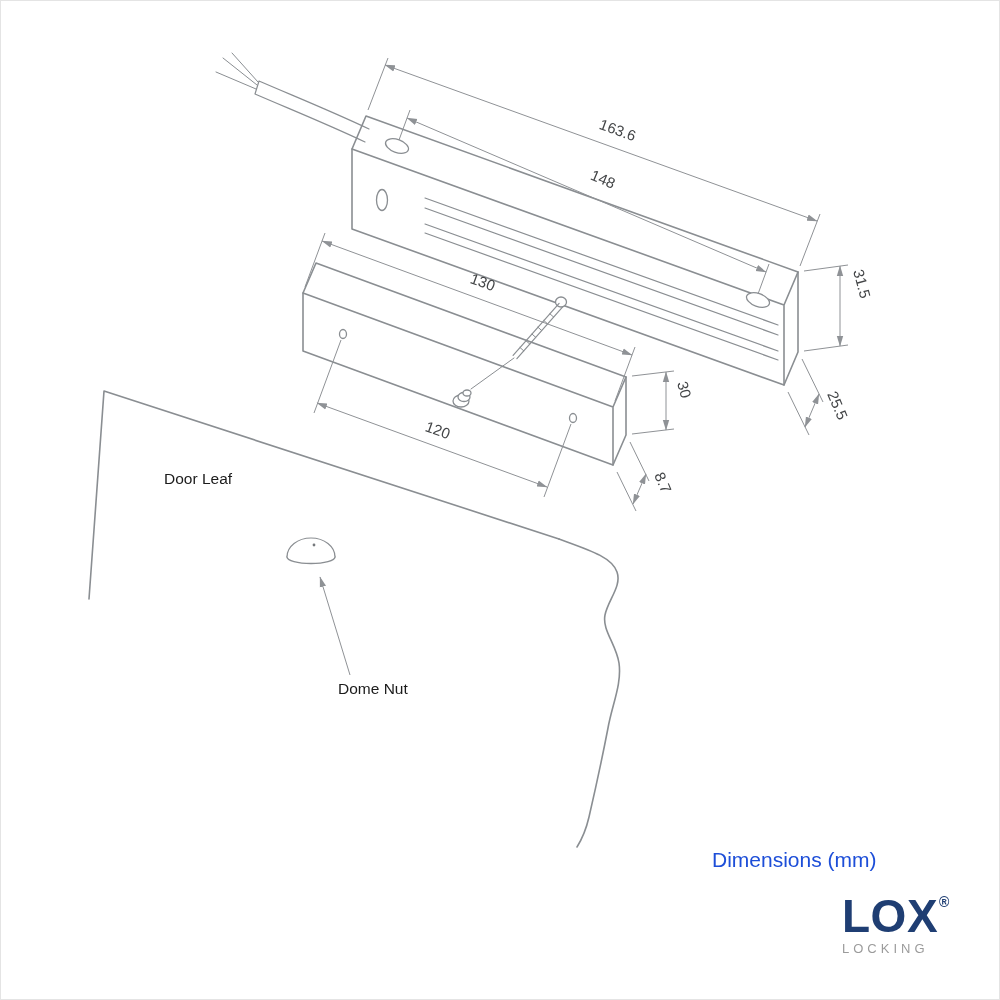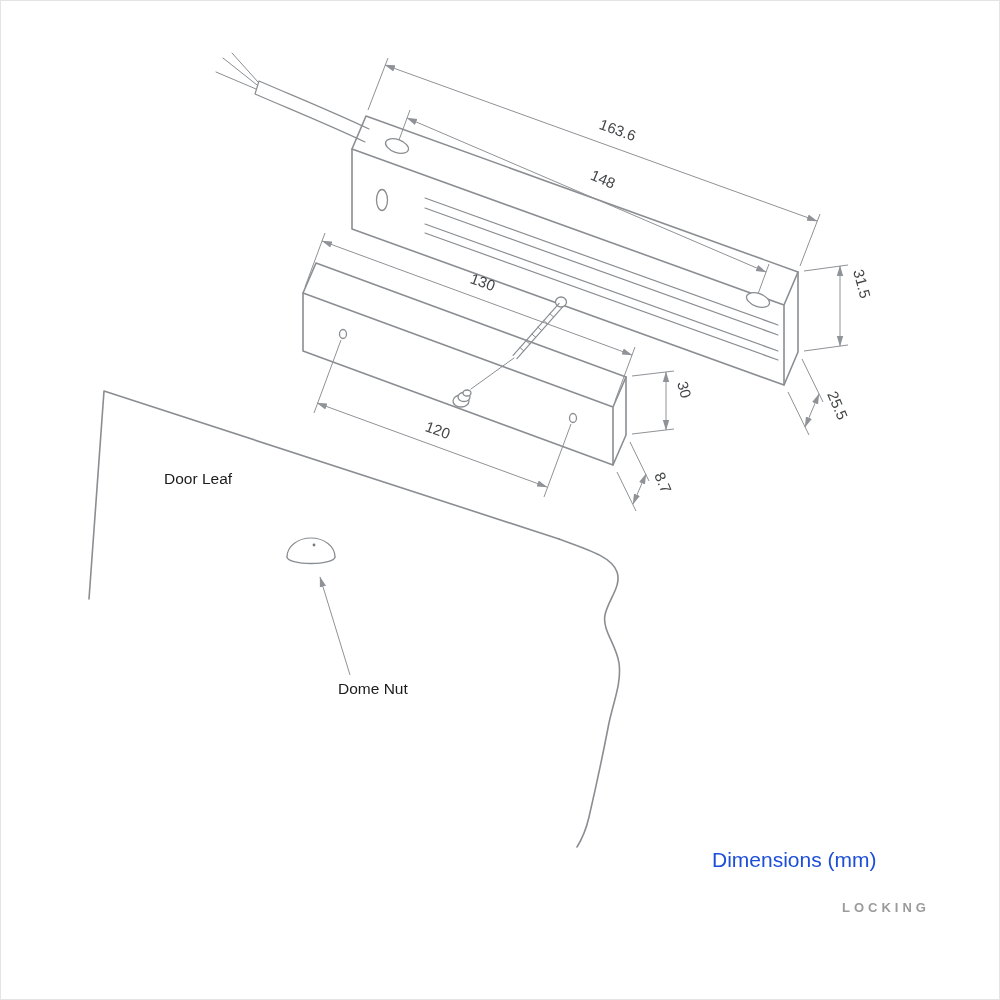--- a/index.html
+++ b/index.html
@@ -13,21 +13,21 @@
   .edge-thin{stroke:#8a8e92;stroke-width:1.2;fill:none;stroke-linecap:round;}
   .wire{stroke:#8a8e92;stroke-width:1;fill:none;stroke-linecap:round;}
   .hole{stroke:#8a8e92;stroke-width:1.3;fill:#ffffff;}
   .dimline{stroke:#8f9296;stroke-width:1;fill:none;}
   .dim-text{font-size:15px;fill:#434547;font-family:"Liberation Sans",sans-serif;}
   .part-label{font-size:15.5px;fill:#1b1b1b;font-family:"Liberation Sans",sans-serif;}
   .dim-note{position:absolute;left:711px;top:847px;font-size:21px;color:#1d4ed8;}
   .logo{position:absolute;left:841px;top:895px;text-align:left;}
   .logo-name{font-size:46px;font-weight:700;color:#1f3e73;line-height:0.9;letter-spacing:0.5px;}
   .logo-reg{font-size:14px;position:relative;top:-25px;margin-left:1px;color:#1f3e73;font-weight:700;}
-  .logo-tagline{font-size:13px;font-weight:700;color:#9b9b9b;letter-spacing:4px;margin-top:4px;}
+  .logo-tagline{font-size:13px;font-weight:400;color:#9b9b9b;letter-spacing:4px;margin-top:4px;}
 </style>
 </head>
 <body>
 
 <div class="canvas">
 
 <svg width="1000" height="1000" viewBox="0 0 1000 1000">
   <defs>
     <marker id="arrow" markerWidth="11" markerHeight="8" refX="10" refY="4" orient="auto-start-reverse" markerUnits="userSpaceOnUse">
       <path d="M0,0.8 L10.5,4 L0,7.2 Z" fill="#8f9296"></path>
@@ -127,16 +127,19 @@
   <g>
     <path class="dimline" d="M629,441 L648,480 M616,471 L635,510"></path>
     <line class="dimline" x1="645" y1="473" x2="632" y2="503" marker-start="url(#arrow)" marker-end="url(#arrow)"></line>
     <text class="dim-text" transform="translate(653,474) rotate(67)">8.7</text>
   </g>
 </svg>
 
 <div class="dim-note">Dimensions (mm)</div>
 
 <div class="logo">
+  <div>
+    <span class="logo-name">LOX</span><span class="logo-reg">®</span>
+  </div>
   <div class="logo-tagline">LOCKING</div>
 </div>
 
 </div>
 
 </body></html>

